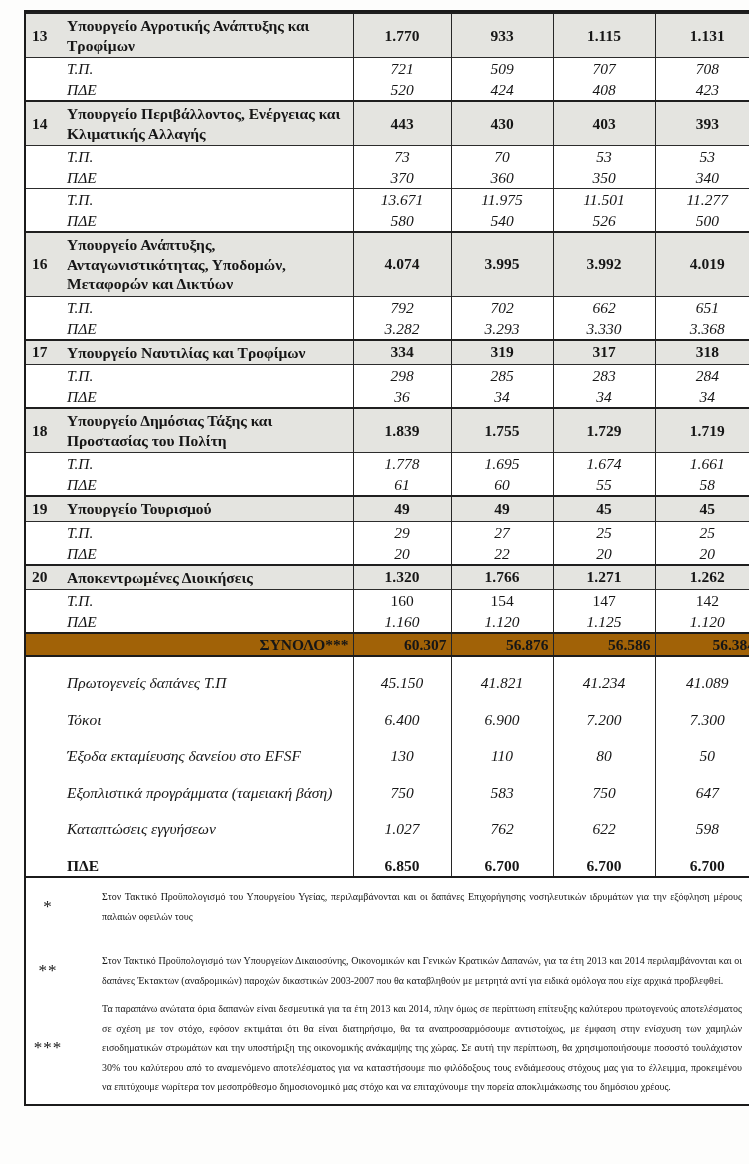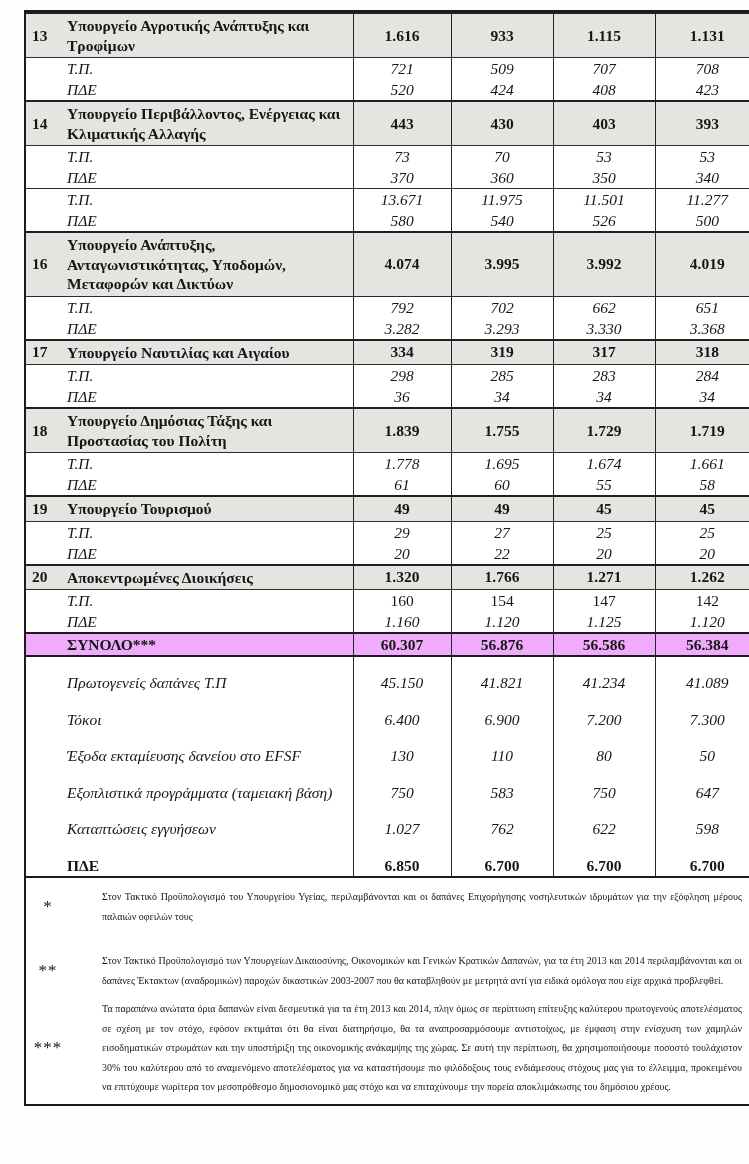--- a/index.html
+++ b/index.html
@@ -23,21 +23,21 @@
   
   tr.group-head td { border-top:2.2px solid #1f1f1f; background:#e4e4e0; padding-top:2px; padding-bottom:2px; }
   tr.group-head td.c1, tr.group-head td.val { font-weight:bold; }
   
   tr.tp td { border-top:1.4px solid #2c2c2c; }
   tr.tp td, tr.pde td { height:21px; line-height:21px; padding-top:0; padding-bottom:0; }
   tr.tp td.c1, tr.pde td.c1, tr.tp td.val, tr.pde td.val { font-style:italic; font-weight:normal; }
   tr.tp.upright td.val { font-style:normal; }
   
   tr.total td { border-top:2.4px solid #1b1b1b; border-bottom:2.4px solid #1b1b1b;
-                background:#f0abfc; font-weight:bold; height:20px; line-height:19px; }
+                background:#a16207; font-weight:bold; height:20px; line-height:19px;text-align:right; }
   
   tr.bd td { border-top:none; height:21px; line-height:20.5px; padding-top:16px; padding-bottom:0; }
   tr.bd td.c1, tr.bd td.val { font-style:italic; }
   tr.bd.bd-bold td.c1, tr.bd.bd-bold td.val { font-style:normal; font-weight:bold; }
   
   .footnotes { border-top:2.5px solid #1b1b1b; padding:9px 0 7px 0; }
   .fn { display:flex; align-items:center; }
   .fn-marker { width:44px; flex:0 0 44px; text-align:center; font-size:17px; letter-spacing:1px; }
   .fn-text {
     flex:1; padding-left:32px; padding-right:13px;
@@ -58,21 +58,21 @@
         <col style="width:293px">
         <col style="width:98px">
         <col style="width:102px">
         <col style="width:102px">
         <col style="width:104px">
       </colgroup>
       <tbody>
           <tr class="group-head">
             <td class="c0">13</td>
             <td class="c1">Υπουργείο Αγροτικής Ανάπτυξης και Τροφίμων</td>
-            <td class="val">1.616</td>
+            <td class="val">1.770</td>
             <td class="val">933</td>
             <td class="val">1.115</td>
             <td class="val">1.131</td>
           </tr>
           <tr class="tp">
             <td class="c0"></td>
             <td class="c1">Τ.Π.</td>
             <td class="val">721</td>
             <td class="val">509</td>
             <td class="val">707</td>
@@ -145,21 +145,21 @@
           <tr class="pde">
             <td class="c0"></td>
             <td class="c1">ΠΔΕ</td>
             <td class="val">3.282</td>
             <td class="val">3.293</td>
             <td class="val">3.330</td>
             <td class="val">3.368</td>
           </tr>
           <tr class="group-head">
             <td class="c0">17</td>
-            <td class="c1">Υπουργείο Ναυτιλίας και Αιγαίου</td>
+            <td class="c1">Υπουργείο Ναυτιλίας και Τροφίμων</td>
             <td class="val">334</td>
             <td class="val">319</td>
             <td class="val">317</td>
             <td class="val">318</td>
           </tr>
           <tr class="tp">
             <td class="c0"></td>
             <td class="c1">Τ.Π.</td>
             <td class="val">298</td>
             <td class="val">285</td>

